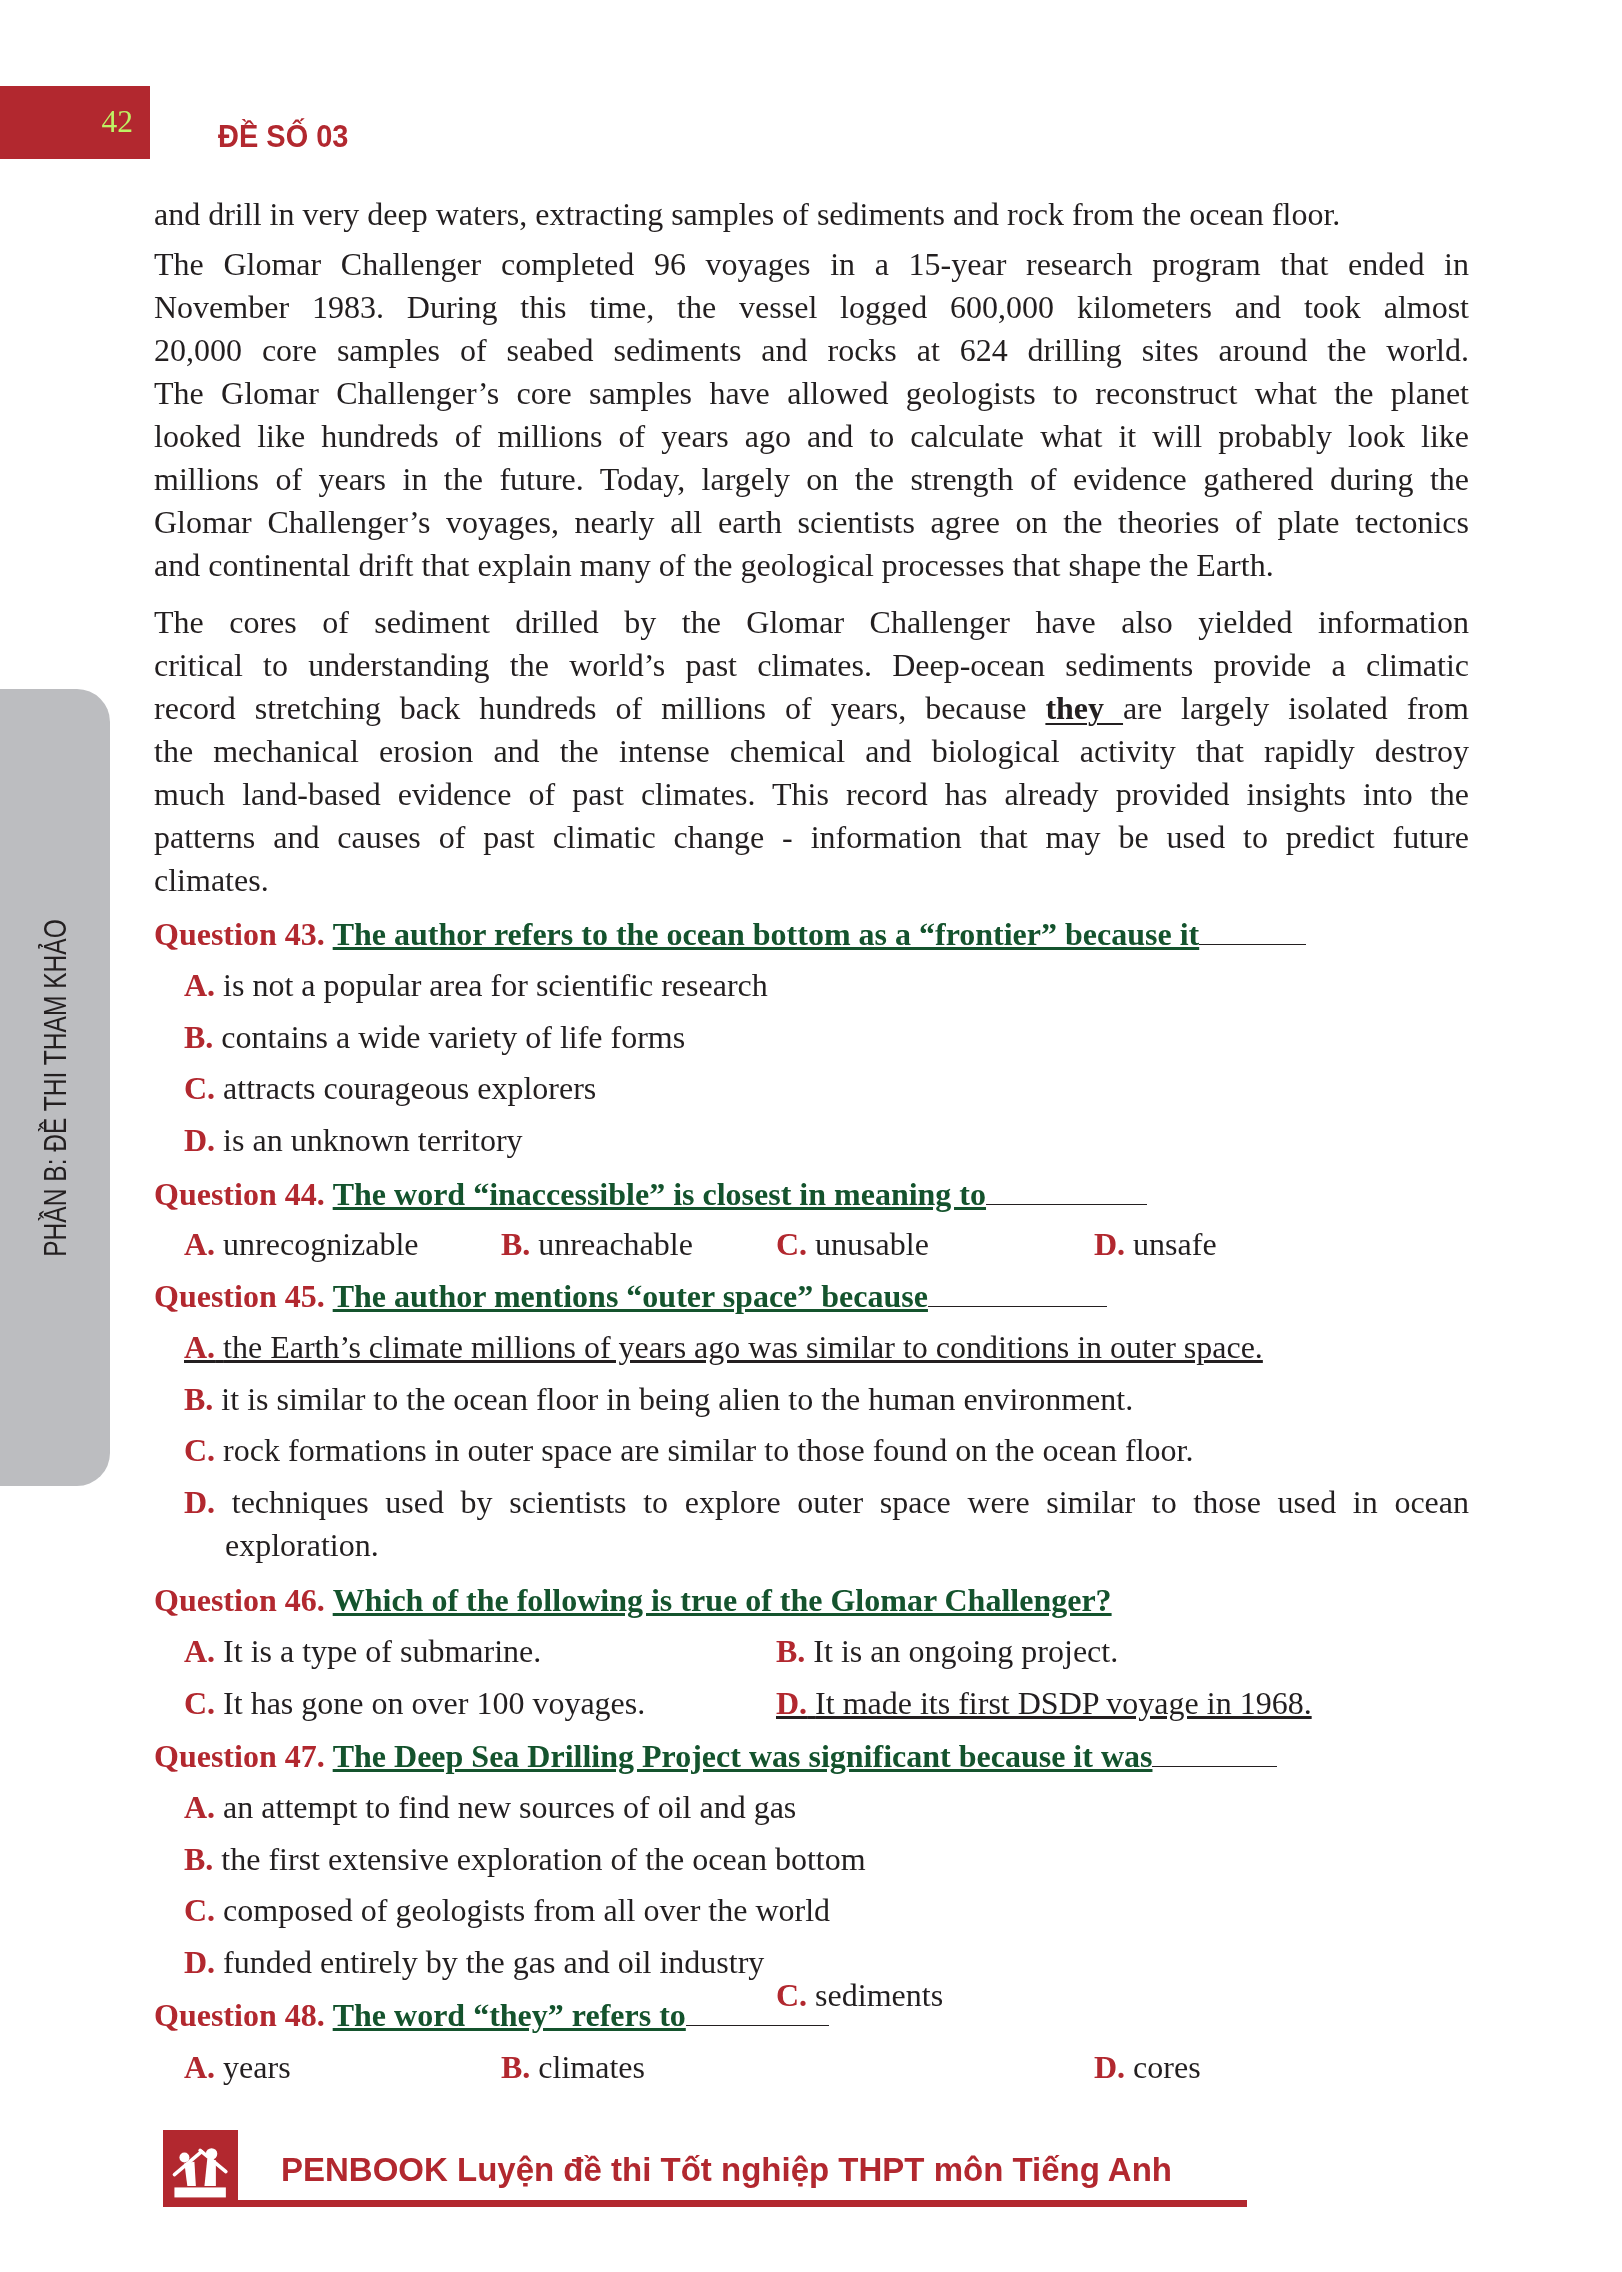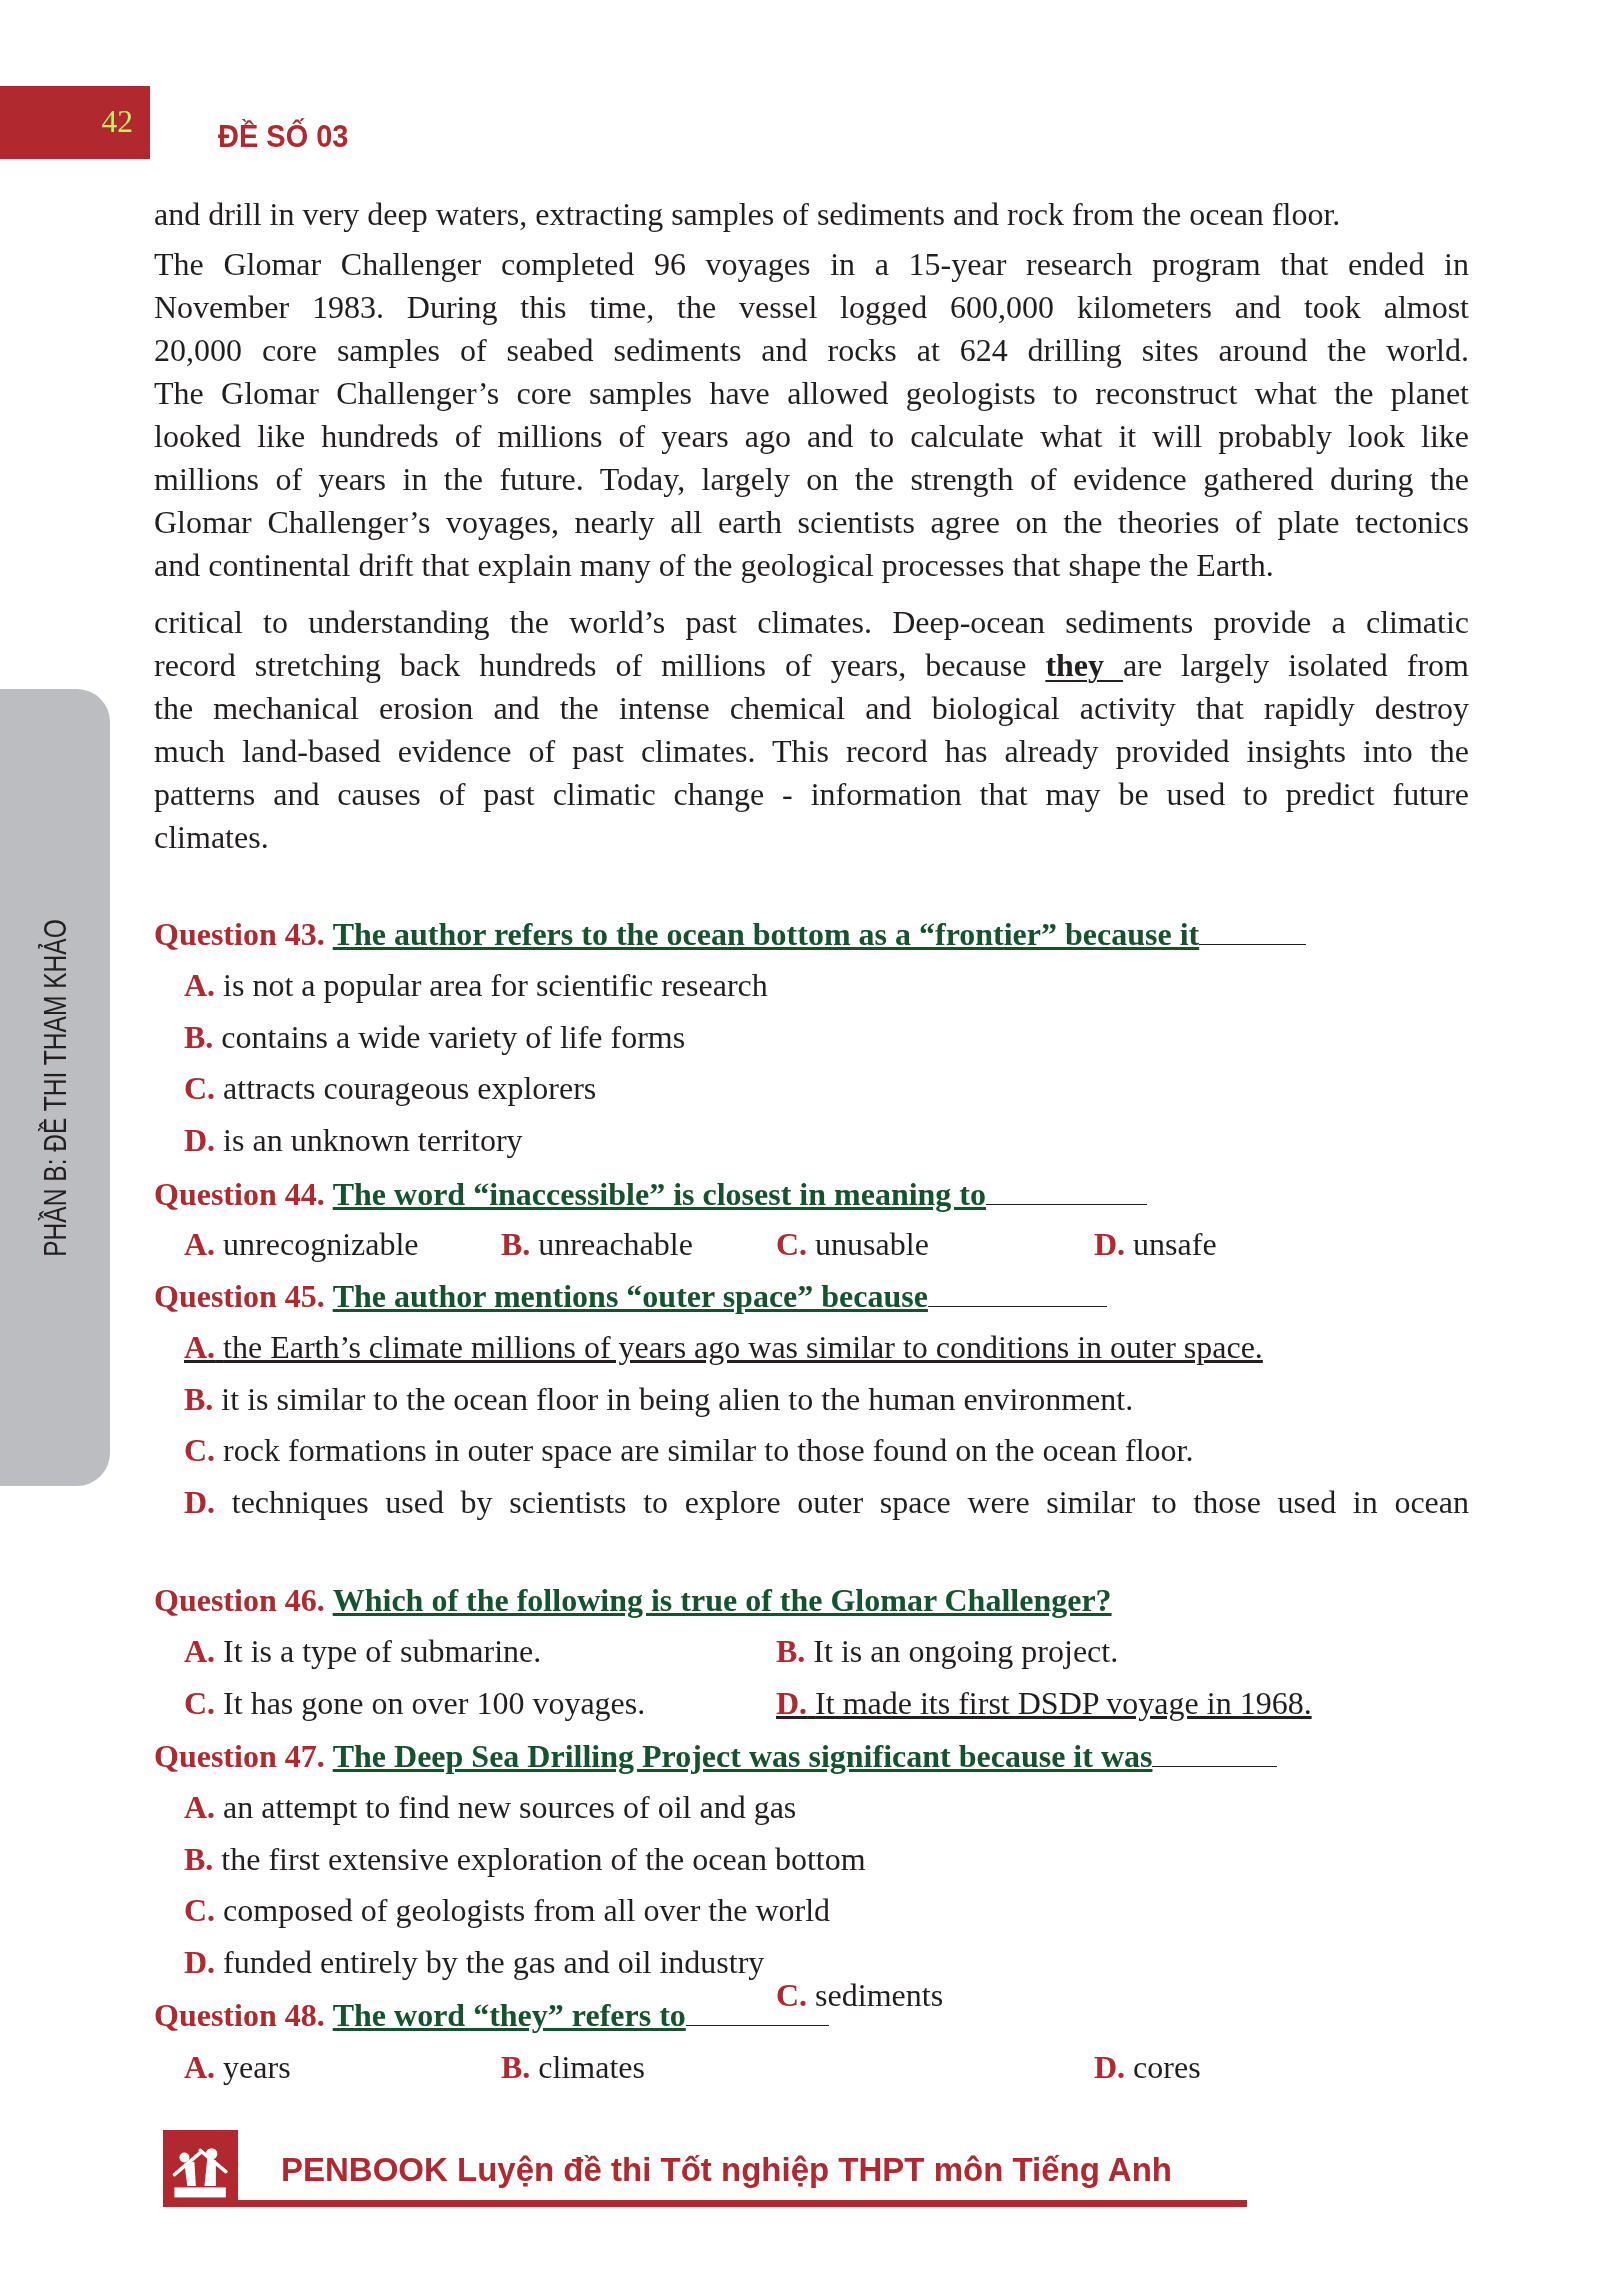--- a/index.html
+++ b/index.html
@@ -62,20 +62,21 @@
   <div style="text-align-last:justify">November 1983. During this time, the vessel logged 600,000 kilometers and took almost</div>
   <div style="text-align-last:justify">20,000 core samples of seabed sediments and rocks at 624 drilling sites around the world.</div>
   <div style="text-align-last:justify">The Glomar Challenger’s core samples have allowed geologists to reconstruct what the planet</div>
   <div style="text-align-last:justify">looked like hundreds of millions of years ago and to calculate what it will probably look like</div>
   <div style="text-align-last:justify">millions of years in the future. Today, largely on the strength of evidence gathered during the</div>
   <div style="text-align-last:justify">Glomar Challenger’s voyages, nearly all earth scientists agree on the theories of plate tectonics</div>
   <div class="last">and continental drift that explain many of the geological processes that shape the Earth.</div>
 </div>
 
 <div class="abs para text" style="top:601px;">
+  <div style="text-align-last:justify">The cores of sediment drilled by the Glomar Challenger have also yielded information</div>
   <div style="text-align-last:justify">critical to understanding the world’s past climates. Deep-ocean sediments provide a climatic</div>
   <div style="text-align-last:justify">
     <span>record stretching back hundreds of millions of years, because </span><span class="they">they </span><span>are largely isolated from</span>
   </div>
   <div style="text-align-last:justify">the mechanical erosion and the intense chemical and biological activity that rapidly destroy</div>
   <div style="text-align-last:justify">much land-based evidence of past climates. This record has already provided insights into the</div>
   <div style="text-align-last:justify">patterns and causes of past climatic change - information that may be used to predict future</div>
   <div class="last">climates.</div>
 </div>
 
@@ -121,20 +122,21 @@
   <span class="opt-letter">A.</span> <span>the Earth’s climate millions of years ago was similar to conditions in outer space.</span>
 </div>
 <div class="abs opt" style="left:184px; top:1378px;">
   <span class="opt-letter">B.</span> <span>it is similar to the ocean floor in being alien to the human environment.</span>
 </div>
 <div class="abs opt" style="left:184px; top:1429px;">
   <span class="opt-letter">C.</span> <span>rock formations in outer space are similar to those found on the ocean floor.</span>
 </div>
 <div class="abs opt" style="left:184px; top:1481px; width:1285px; white-space:normal;">
   <div style="text-align:justify; text-align-last:justify;"><span class="opt-letter">D.</span> <span>techniques used by scientists to explore outer space were similar to those used in ocean</span></div>
+  <div style="padding-left:41px;">exploration.</div>
 </div>
 
 <div class="abs q" style="top:1579px;">
   <span class="q-num">Question 46.</span>
   <span class="q-text">Which of the following is true of the Glomar Challenger?</span>
 </div>
 <div class="abs opt" style="left:184px; top:1630px;">
   <span class="opt-letter">A.</span> <span>It is a type of submarine.</span>
 </div>
 <div class="abs opt" style="left:776px; top:1630px;">

